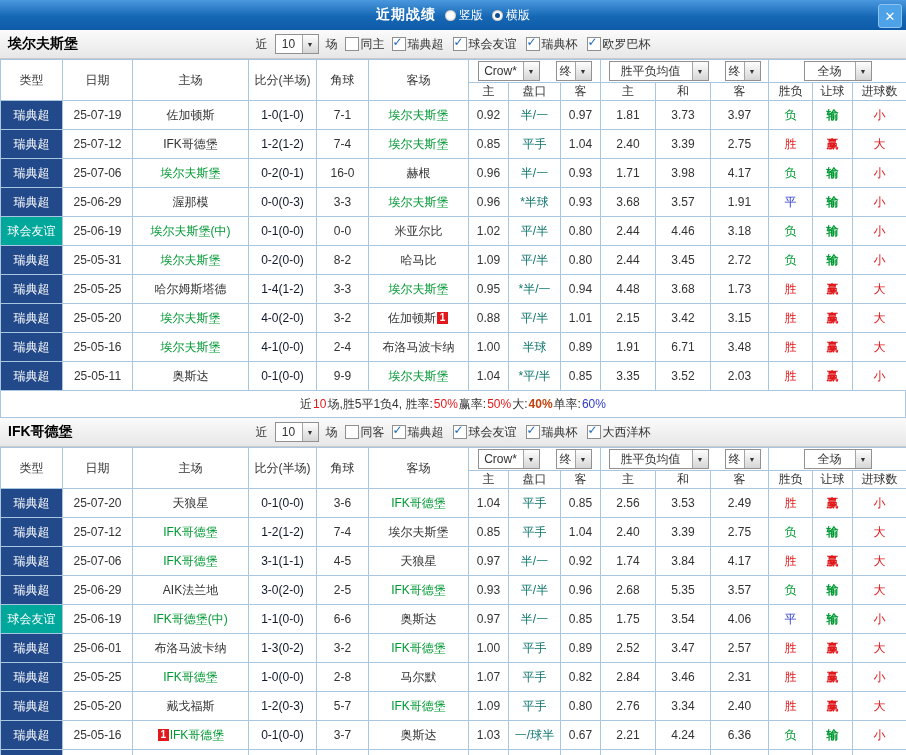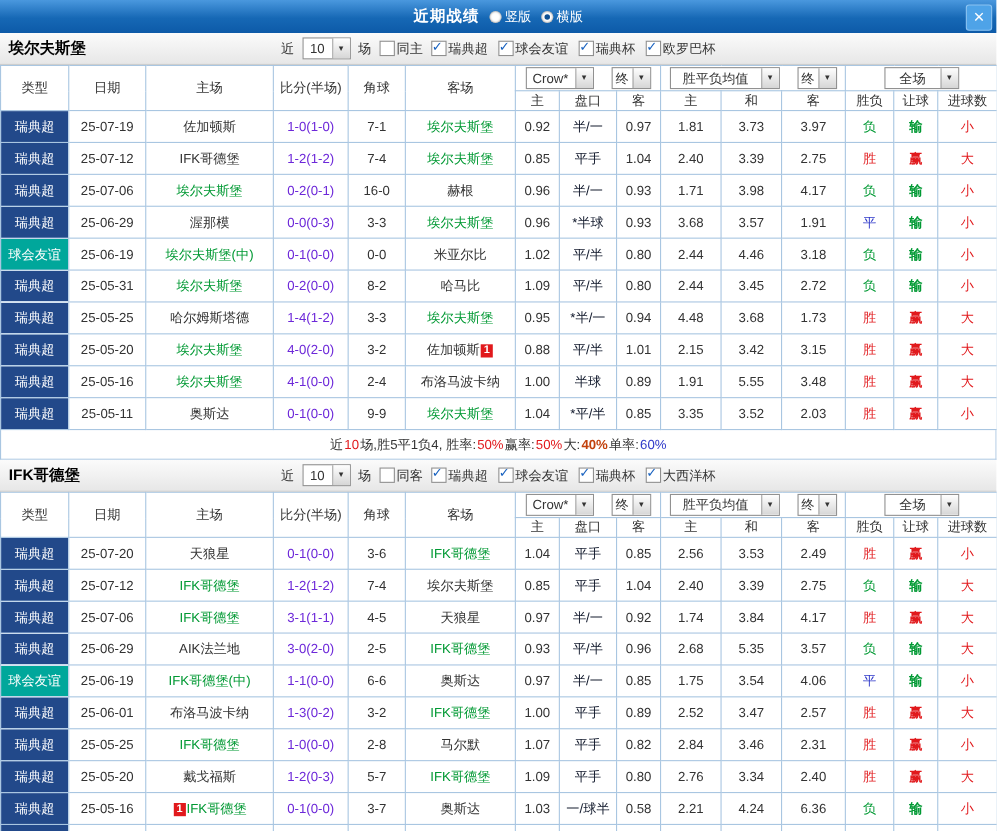--- a/index.html
+++ b/index.html
@@ -32,22 +32,22 @@
   .w-count{width:42px}.w-company{width:60px}.w-stage{width:34px}.w-europe{width:98px}.w-scope{width:66px}
 
   
   table.grid{width:906px;border-collapse:collapse;table-layout:fixed}
   .grid th,.grid td{border:1px solid #a9c6e1;text-align:center;padding:0;overflow:hidden;white-space:nowrap;font-weight:normal}
   .grid thead tr.h1 th{height:22px}
   .grid thead tr.h2 th{height:16px}
   .grid tbody td{height:28px}
   td.type{background:#22498a;color:#fff}
   td.type.friendly{background:#00a79b}
-  td.score{color:#6d28d9}
-  td.hline{color:#0f172a}
+  td.score{color:#0f172a}
+  td.hline{color:#0f766e}
   td.goal{color:#e1191c}
   .team-name.focus{color:#009933}
   td.res.win{color:#e1191c}
   td.res.draw{color:#2f39c9}
   td.res.lose{color:#009933}
   td.lb{font-weight:bold}
   td.lb.win{color:#e1191c}
   td.lb.lose{color:#009933}
   .red-card{display:inline-block;vertical-align:1px;background:#e1191c;color:#fff;width:11px;height:12px;line-height:12px;font-size:10px;font-weight:bold;margin:0 1px}
   .hd-flex{display:flex;align-items:center;justify-content:center;gap:16px}
@@ -324,21 +324,21 @@
             <td class="type">瑞典超</td>
             <td class="date">25-05-16</td>
             <td class="team"><span class="team-name focus">埃尔夫斯堡</span></td>
             <td class="score">4-1(0-0)</td>
             <td class="corner">2-4</td>
             <td class="team"><span class="team-name">布洛马波卡纳</span></td>
             <td class="odds">1.00</td>
             <td class="hline">半球</td>
             <td class="odds">0.89</td>
             <td class="odds">1.91</td>
-            <td class="odds">5.55</td>
+            <td class="odds">6.71</td>
             <td class="odds">3.48</td>
             <td class="res win">胜</td>
             <td class="lb win">赢</td>
             <td class="goal">大</td>
           </tr>
           <tr>
             <td class="type">瑞典超</td>
             <td class="date">25-05-11</td>
             <td class="team"><span class="team-name">奥斯达</span></td>
             <td class="score">0-1(0-0)</td>
@@ -616,21 +616,21 @@
           </tr>
           <tr>
             <td class="type">瑞典超</td>
             <td class="date">25-05-16</td>
             <td class="team"><span class="red-card">1</span><span class="team-name focus">IFK哥德堡</span></td>
             <td class="score">0-1(0-0)</td>
             <td class="corner">3-7</td>
             <td class="team"><span class="team-name">奥斯达</span></td>
             <td class="odds">1.03</td>
             <td class="hline">一/球半</td>
-            <td class="odds">0.58</td>
+            <td class="odds">0.67</td>
             <td class="odds">2.21</td>
             <td class="odds">4.24</td>
             <td class="odds">6.36</td>
             <td class="res lose">负</td>
             <td class="lb lose">输</td>
             <td class="goal">小</td>
           </tr>
           <tr>
             <td class="type">瑞典超</td>
             <td class="date">25-05-13</td>

